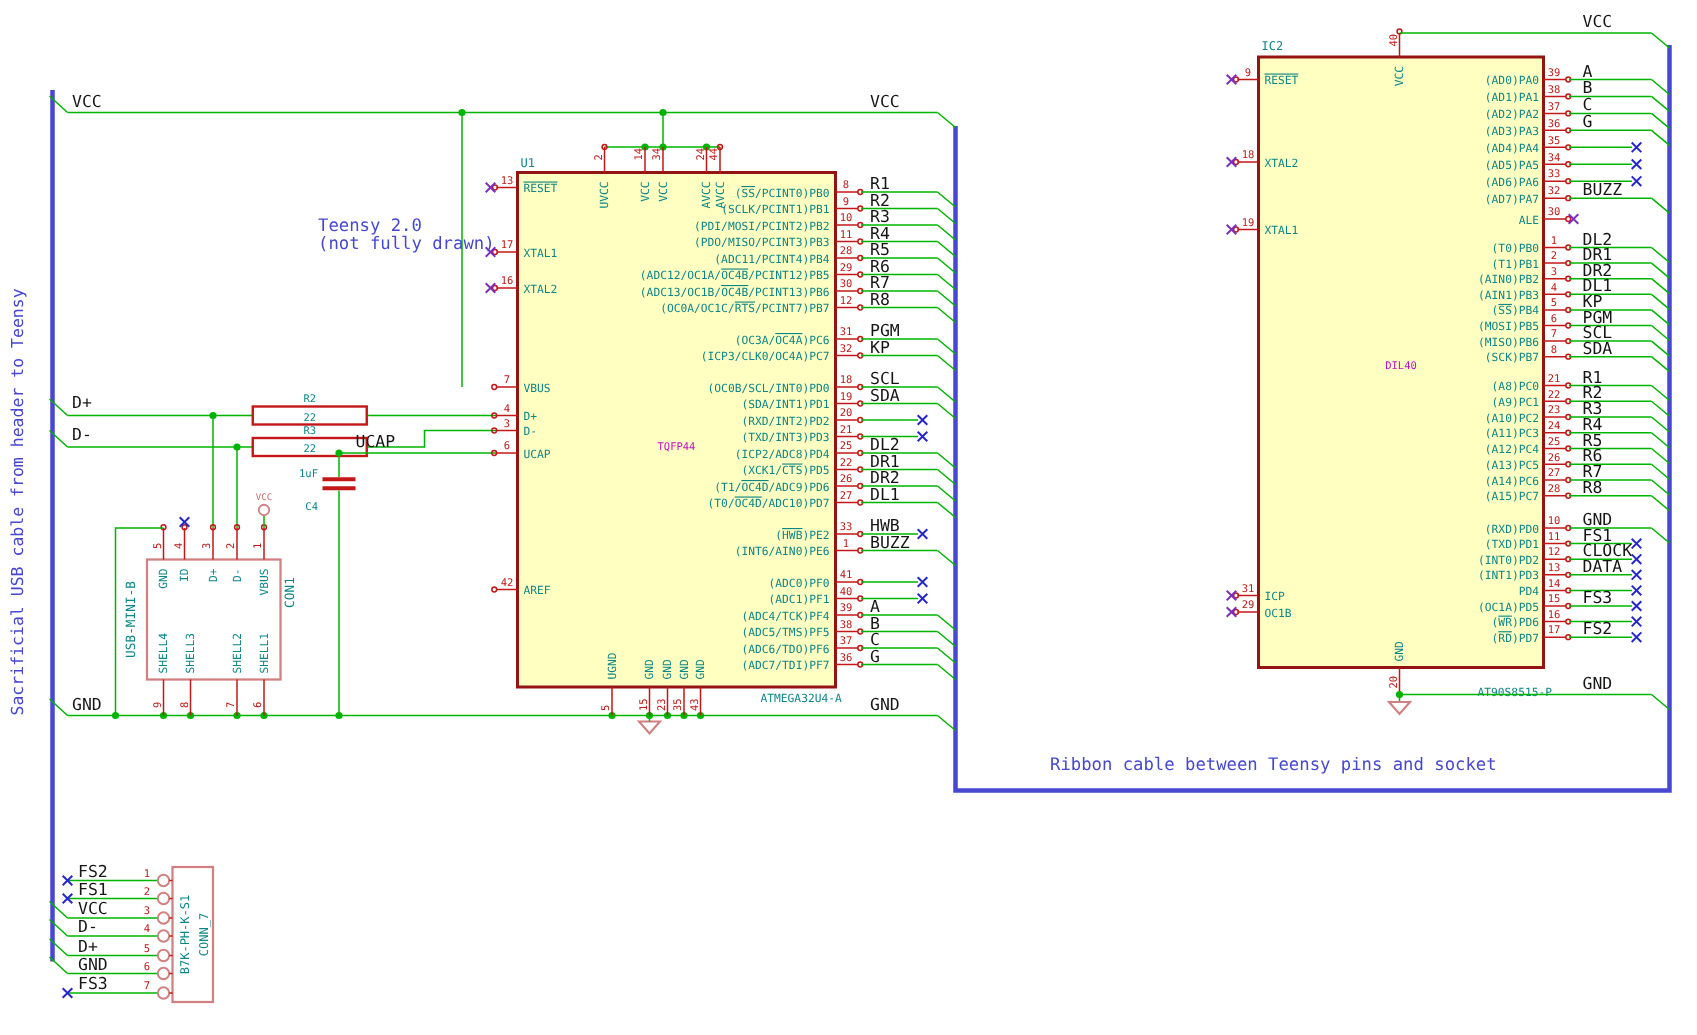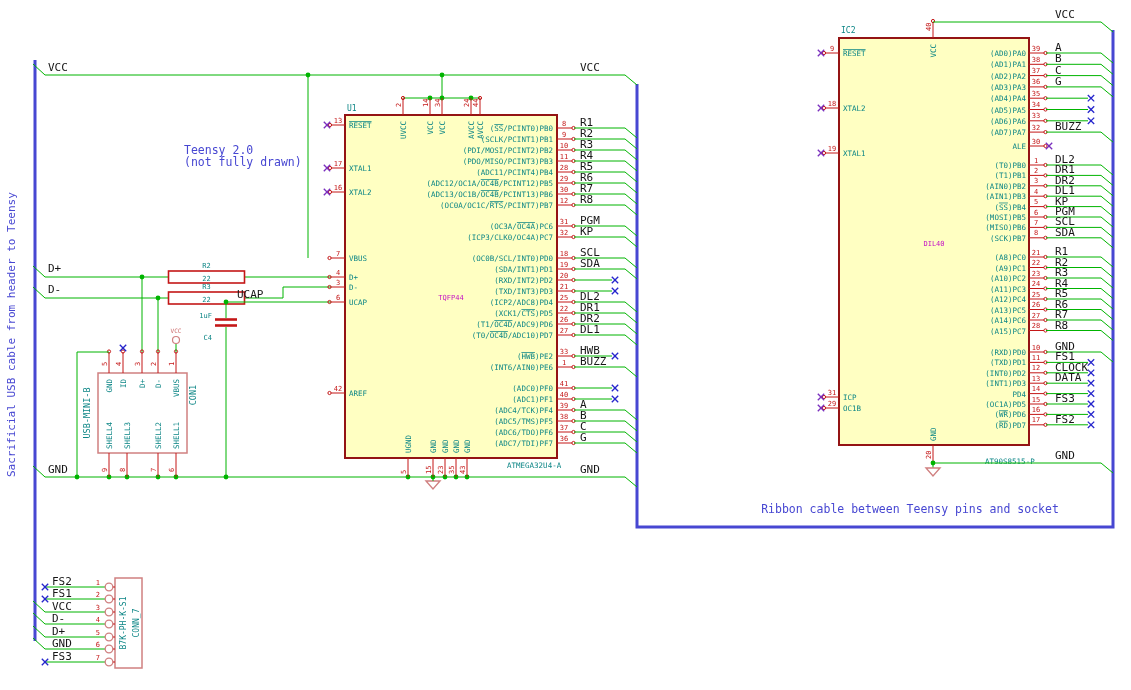--- a/index.html
+++ b/index.html
@@ -1,21 +1,21 @@
 <!DOCTYPE html>
 <html><head>
 <meta charset="utf-8">
 <style>
   html,body{margin:0;padding:0;background:#ffffff;}
   #stage{position:relative;width:1131px;height:690px;background:#ffffff;overflow:hidden;
          font-family:"DejaVu Sans Mono",monospace;}
   #schematic{position:absolute;left:0;top:0;}
   .note{position:absolute;color:#4747d2;font-size:11.5px;line-height:12px;white-space:pre;}
-  #ribbon-note{left:700px;top:503px;width:420px;text-align:center;}
-  #teensy-note{left:184px;top:144px;}
+  #ribbon-note{left:700px;top:503px;width:420px;}
+  #teensy-note{left:212px;top:144px;}
   #usb-bus-note{left:6px;top:100px;height:470px;writing-mode:vertical-rl;transform:rotate(180deg);
                 display:flex;align-items:center;justify-content:center;font-size:11px;}
   text{font-family:"DejaVu Sans Mono",monospace;}
 </style>
 </head>
 <body>
 
 <div id="stage">
   <svg id="schematic" width="1131" height="690" viewBox="0 0 1131 690">
       <g>

